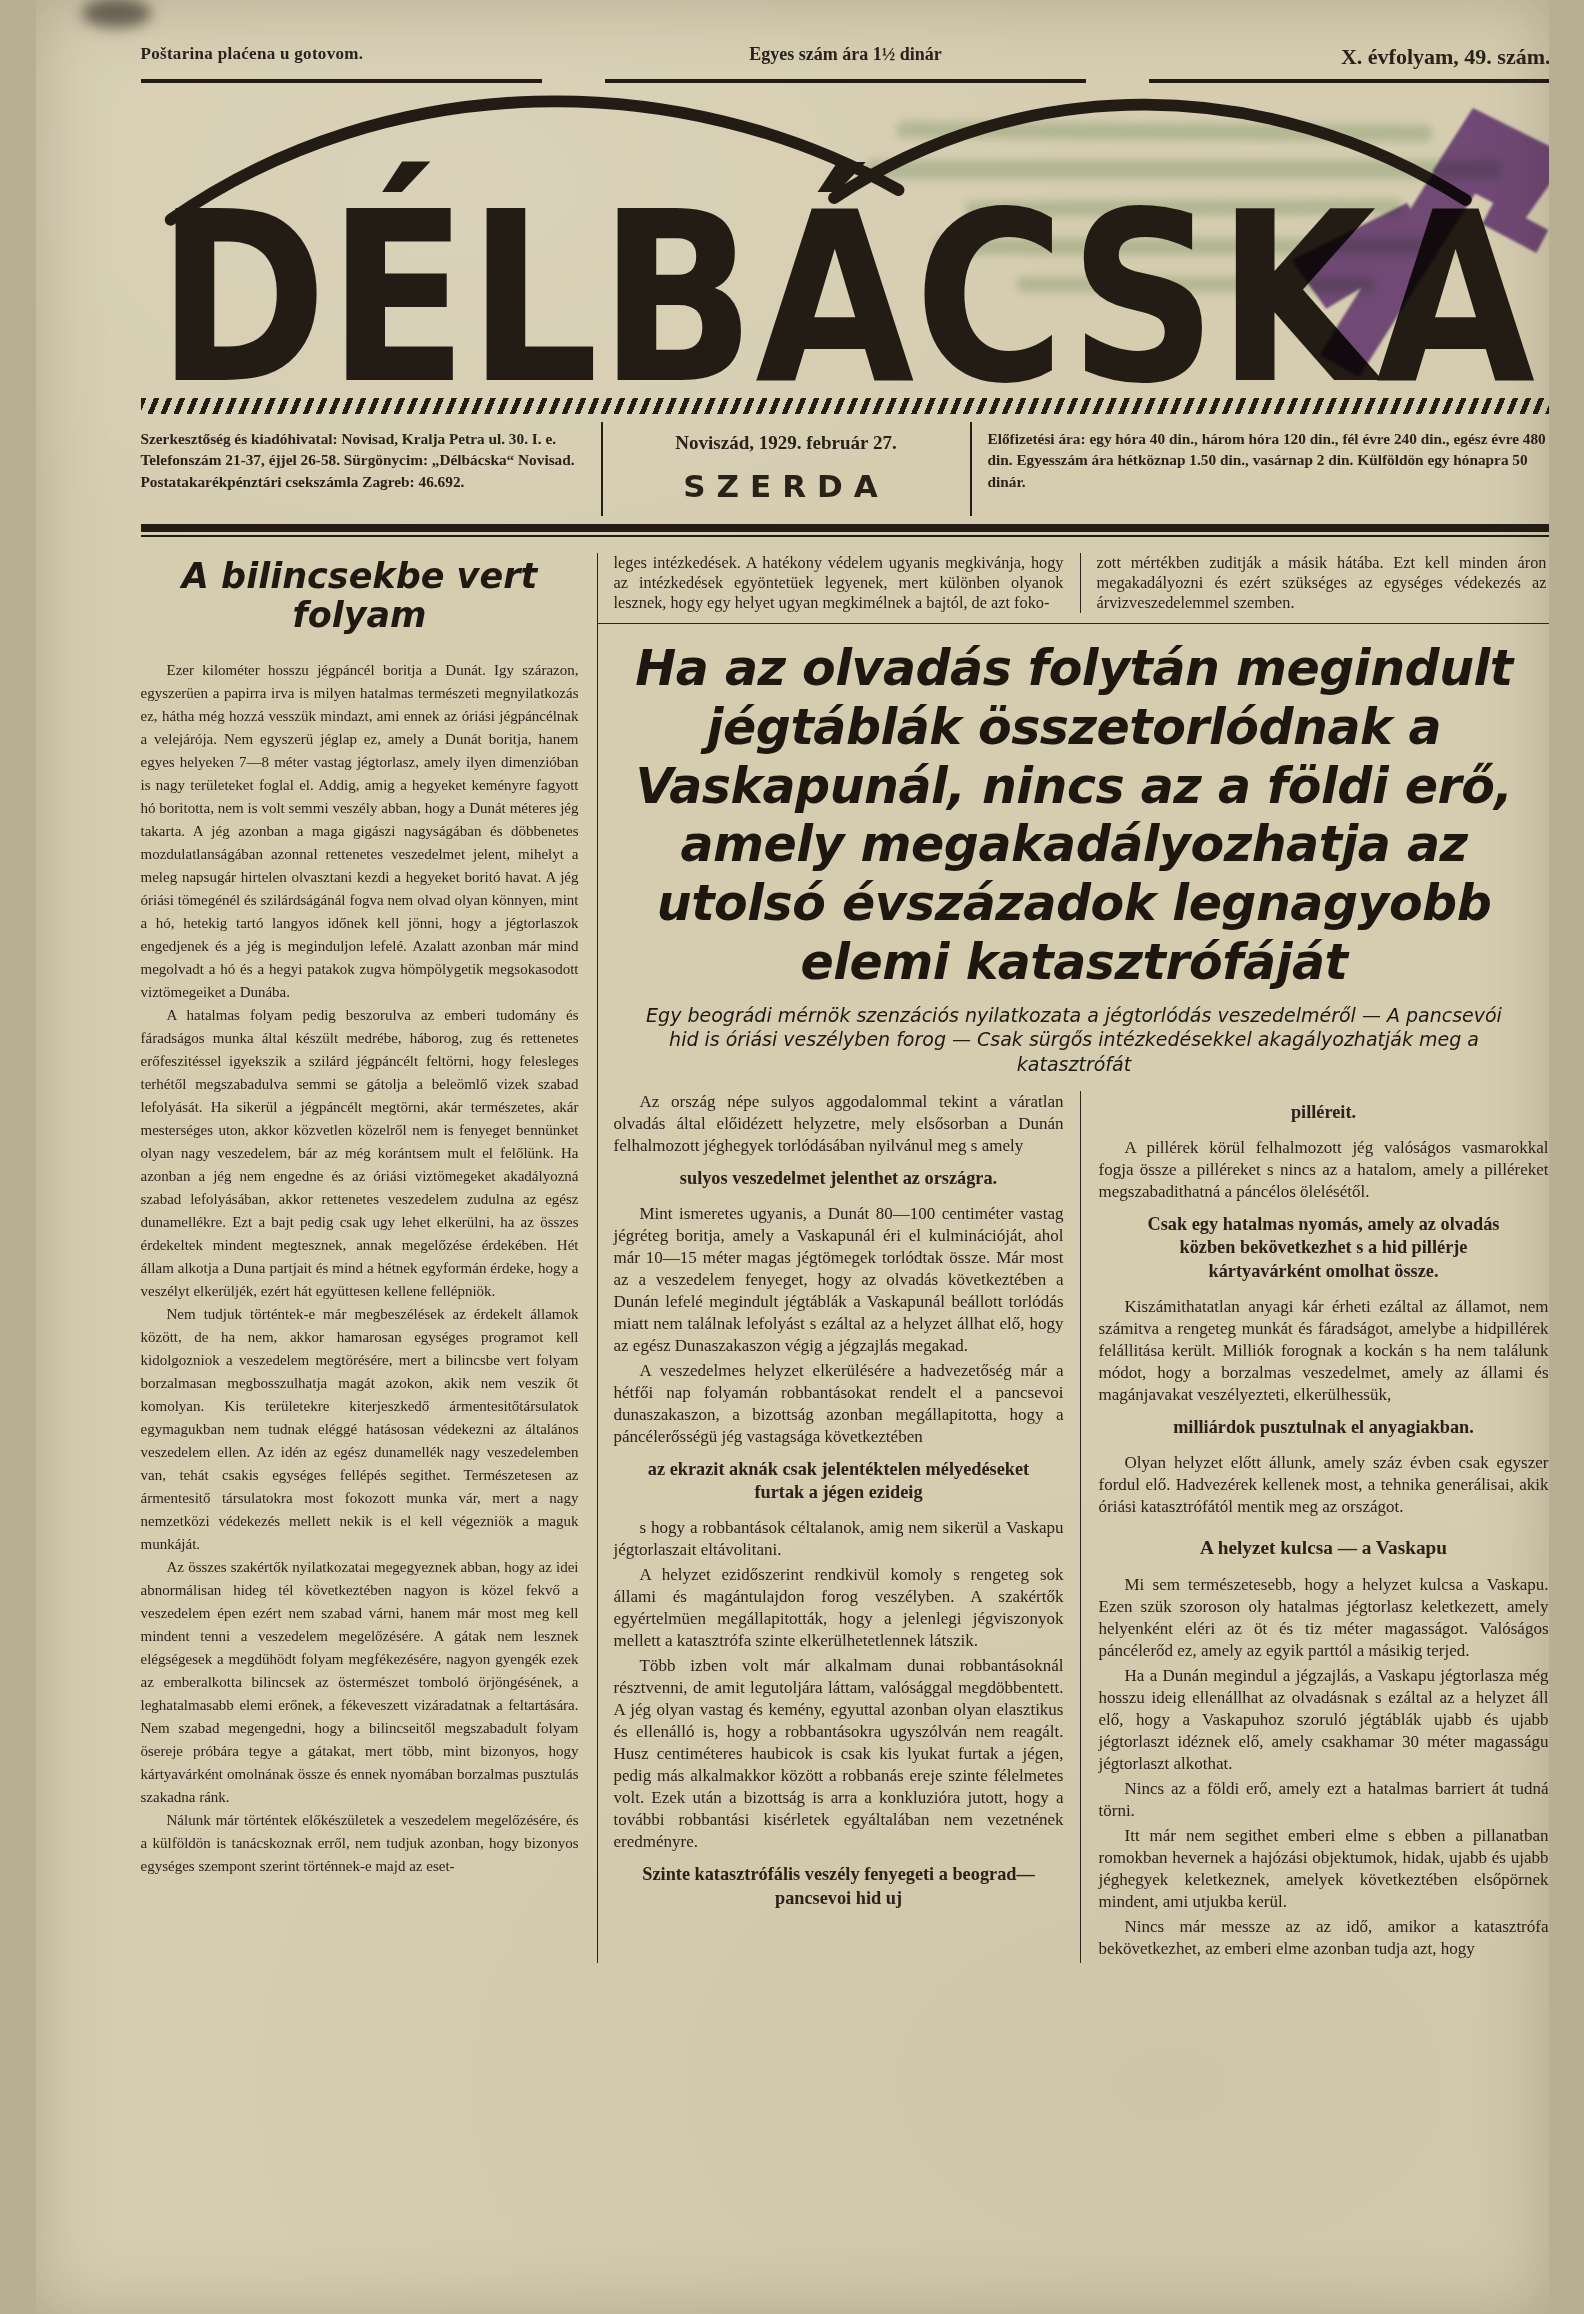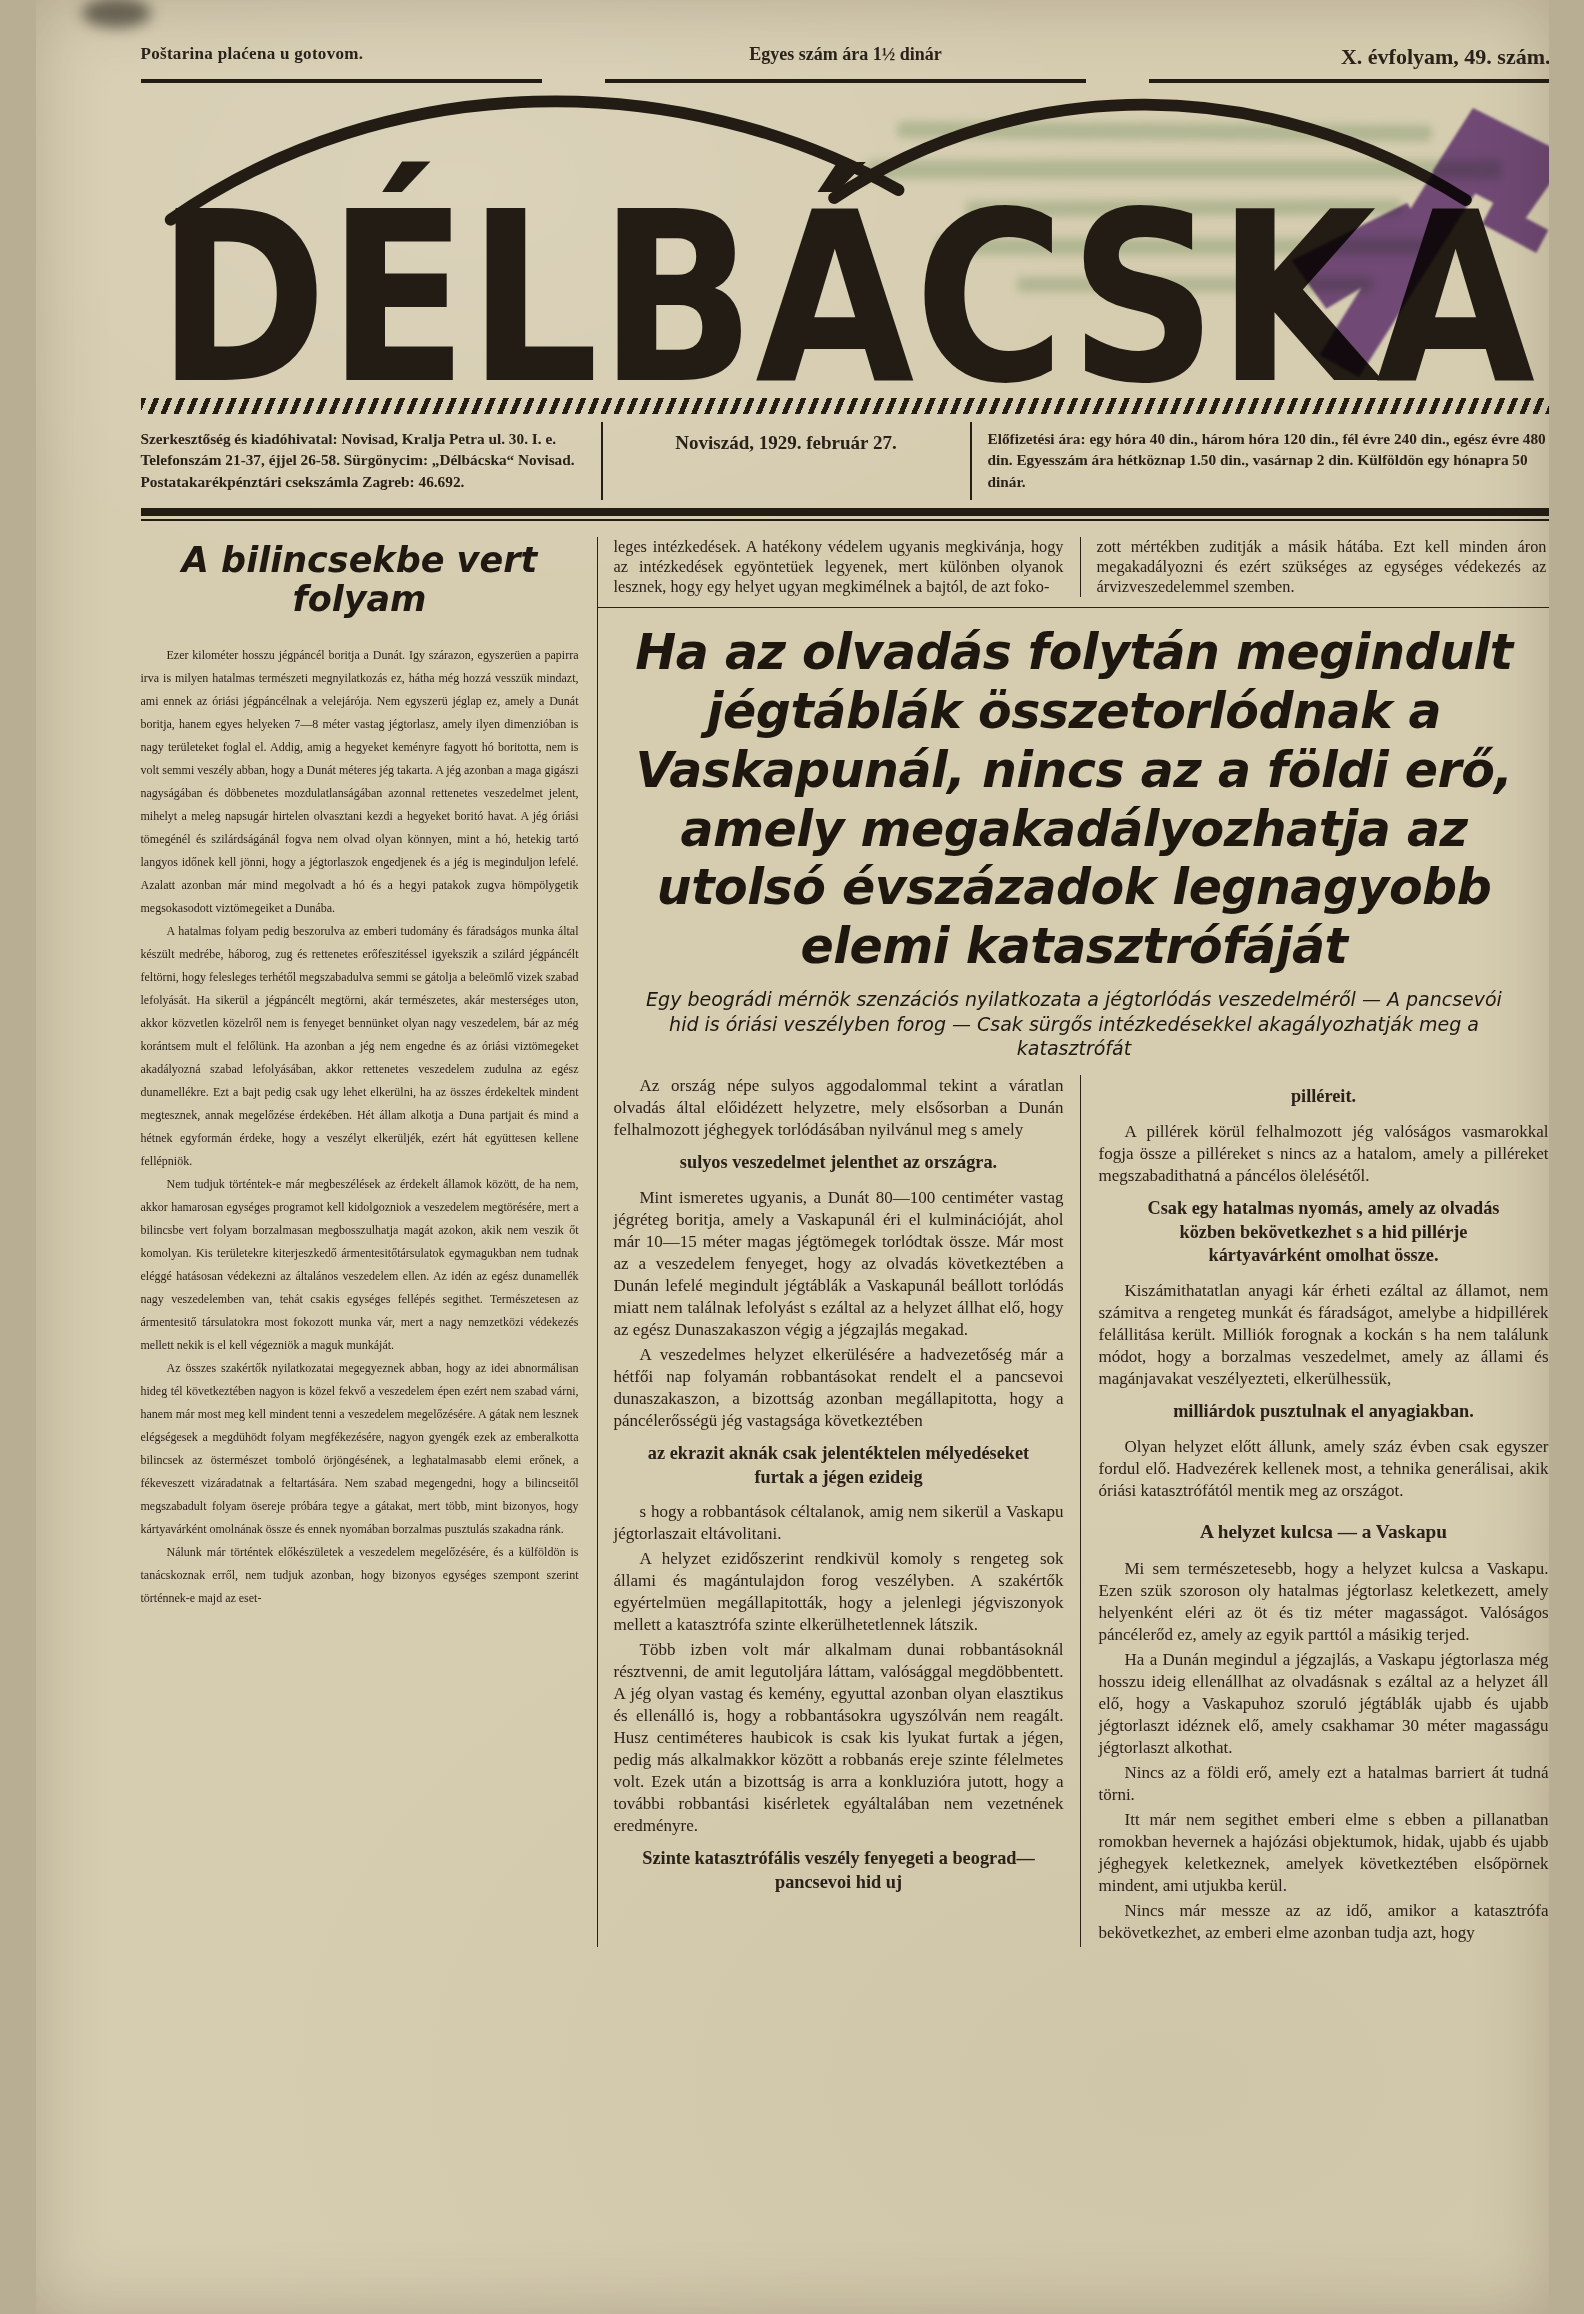--- a/index.html
+++ b/index.html
@@ -54,21 +54,21 @@
   .dl-right{flex:1;padding:6px 0 8px 16px;text-align:left;}
 
   .thick-rule{margin-top:8px;height:13px;box-sizing:border-box;
     border-top:8px solid #221c14;border-bottom:2.5px solid #221c14;}
 
   
   .main{display:flex;margin-top:16px;}
   .col-a{flex:0 0 438px;padding-right:18px;border-right:1.5px solid #2a2119;}
   .col-a h2{font-family:"DejaVu Sans",sans-serif;font-style:italic;font-weight:bold;
     font-size:35px;line-height:1.12;text-align:center;margin:4px 6px 24px;color:#1f1912;}
-  .col-a p{margin:0;font-size:12px;line-height:23px;text-align:justify;text-indent:26px;}
+  .col-a p{margin:0;font-size:15px;line-height:23px;text-align:justify;text-indent:26px;}
 
   .region{flex:1;min-width:0;}
   .cont{display:flex;border-bottom:1.5px solid #2a2119;padding-bottom:10px;}
   .cont-l{flex:1;padding:0 16px;border-right:1.5px solid #2a2119;}
   .cont-r{flex:1;padding:0 4px 0 16px;}
   .cont-l,.cont-r{font-size:16.3px;line-height:20px;text-align:justify;}
 
   .headline{font-family:"DejaVu Sans",sans-serif;font-style:italic;font-weight:bold;
     font-size:49px;line-height:1.2;text-align:center;margin:16px 6px 6px;color:#1d1710;letter-spacing:-0.5px;}
   .subheadline{font-family:"DejaVu Sans",sans-serif;font-style:italic;font-weight:normal;
@@ -118,20 +118,21 @@
         </g>
       </svg>
     </div>
 
     <div class="band"></div>
 
     <div class="dateline">
       <div class="dl-cell dl-left">Szerkesztőség és kiadóhivatal: Novisad, Kralja Petra ul. 30. I. e. Telefonszám 21-37, éjjel 26-58. Sürgönycim: „Délbácska“ Novisad. Postatakarékpénztári csekszámla Zagreb: 46.692.</div>
       <div class="dl-cell dl-center">
         <div class="dl-date">Noviszád, 1929. február 27.</div>
+        <div class="dl-day">SZERDA</div>
       </div>
       <div class="dl-cell dl-right">Előfizetési ára: egy hóra 40 din., három hóra 120 din., fél évre 240 din., egész évre 480 din. Egyesszám ára hétköznap 1.50 din., vasárnap 2 din. Külföldön egy hónapra 50 dinár.</div>
     </div>
 
     <div class="thick-rule"></div>
 
     <div class="main">
 
       <div class="col-a">
         <h2>A bilincsekbe vert folyam</h2>

